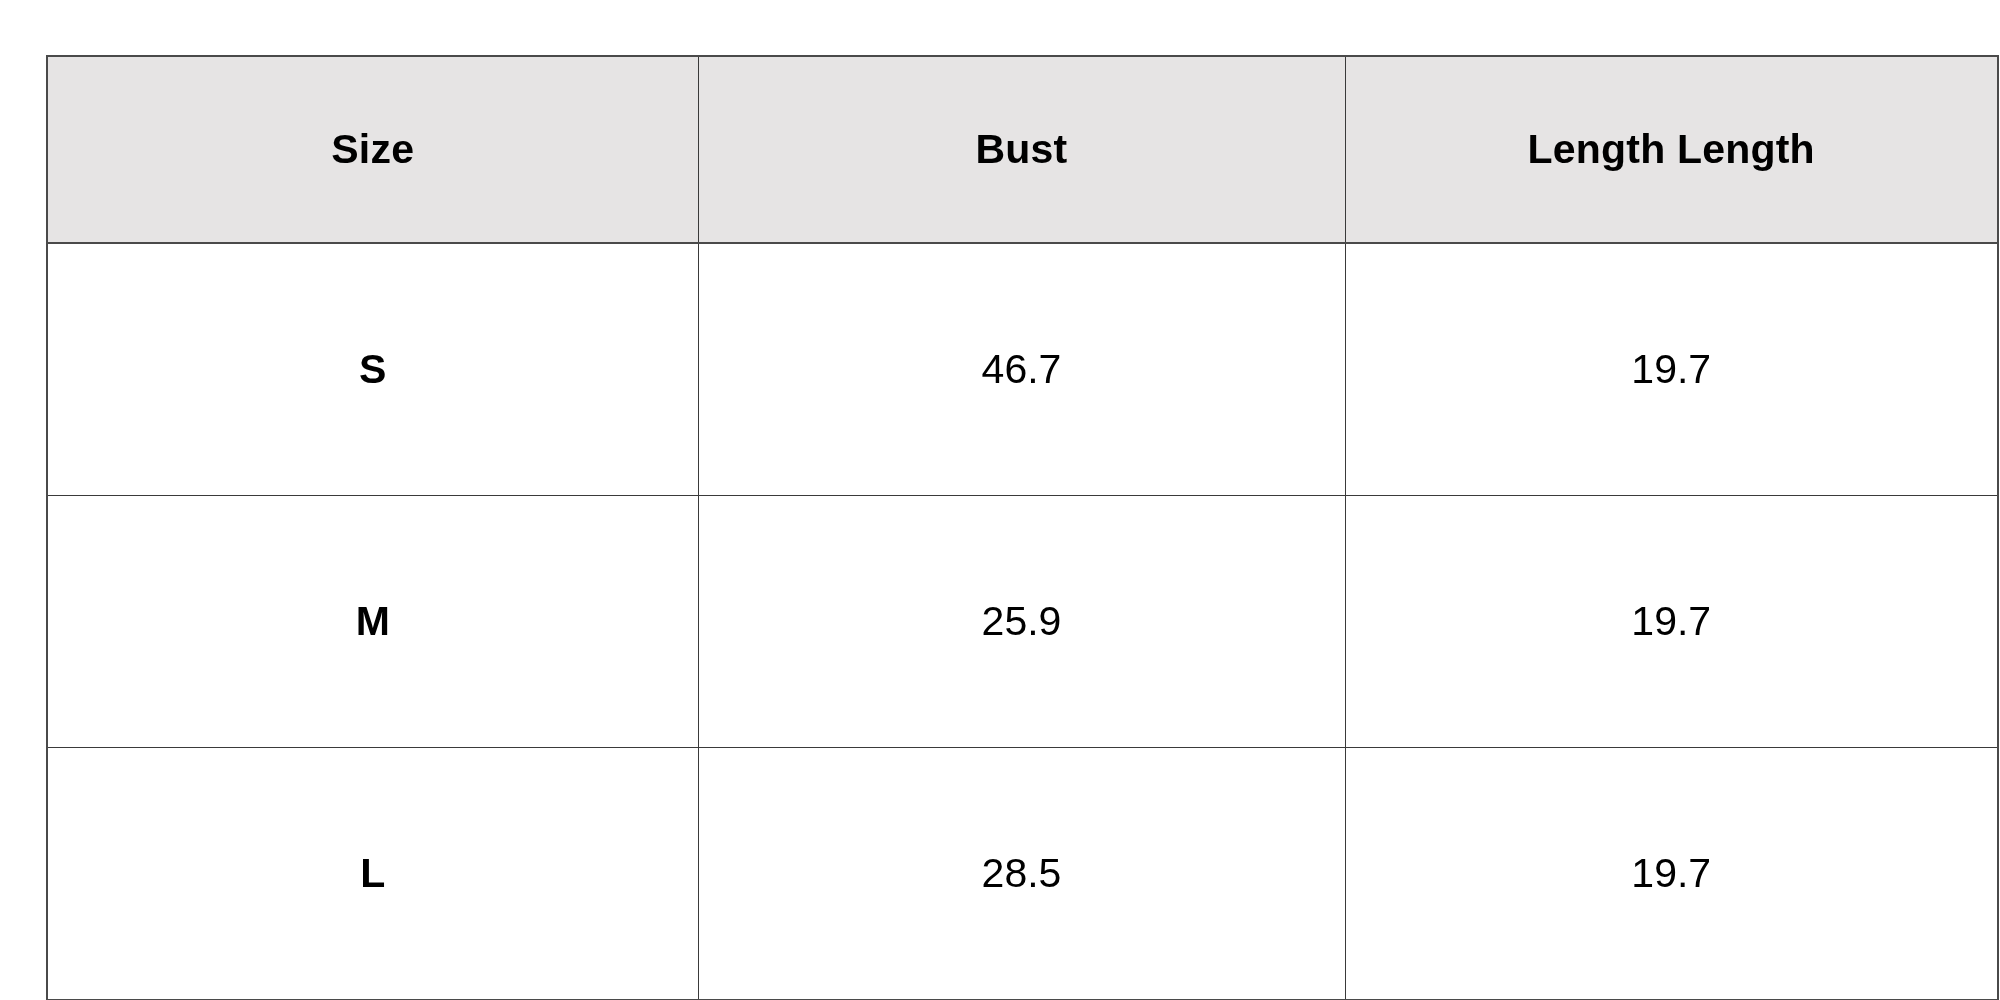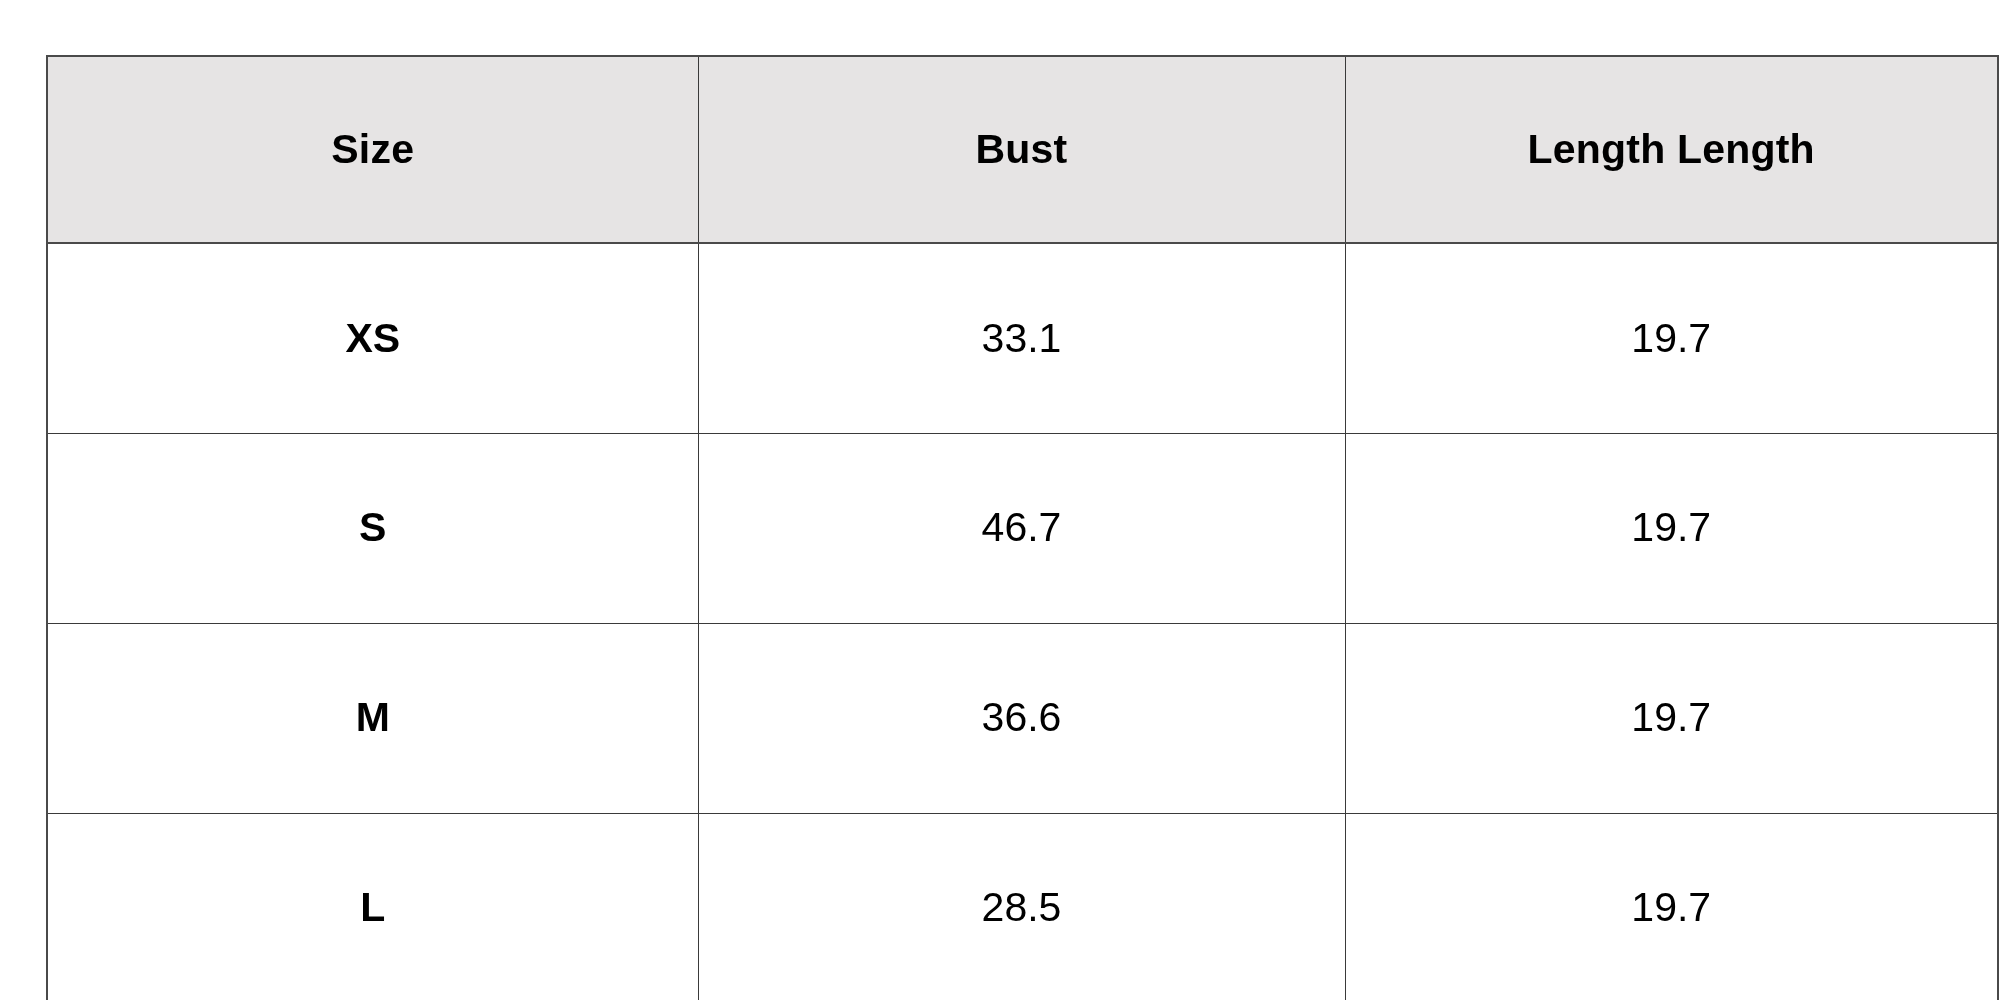--- a/index.html
+++ b/index.html
@@ -99,32 +99,27 @@
     <thead>
       <tr>
         <th>Size</th>
         <th>Bust</th>
         <th>Length Length</th>
       </tr>
     </thead>
 
     <tbody>
       <tr>
-        <td class="cell-size">XS</td>
-        <td>33.1</td>
-        <td>19.7</td>
-      </tr>
-      <tr>
         <td class="cell-size">S</td>
         <td>46.7</td>
         <td>19.7</td>
       </tr>
       <tr>
         <td class="cell-size">M</td>
-        <td>36.6</td>
+        <td>25.9</td>
         <td>19.7</td>
       </tr>
       <tr>
         <td class="cell-size">L</td>
         <td>28.5</td>
         <td>19.7</td>
       </tr>
     </tbody>
   </table>
 

